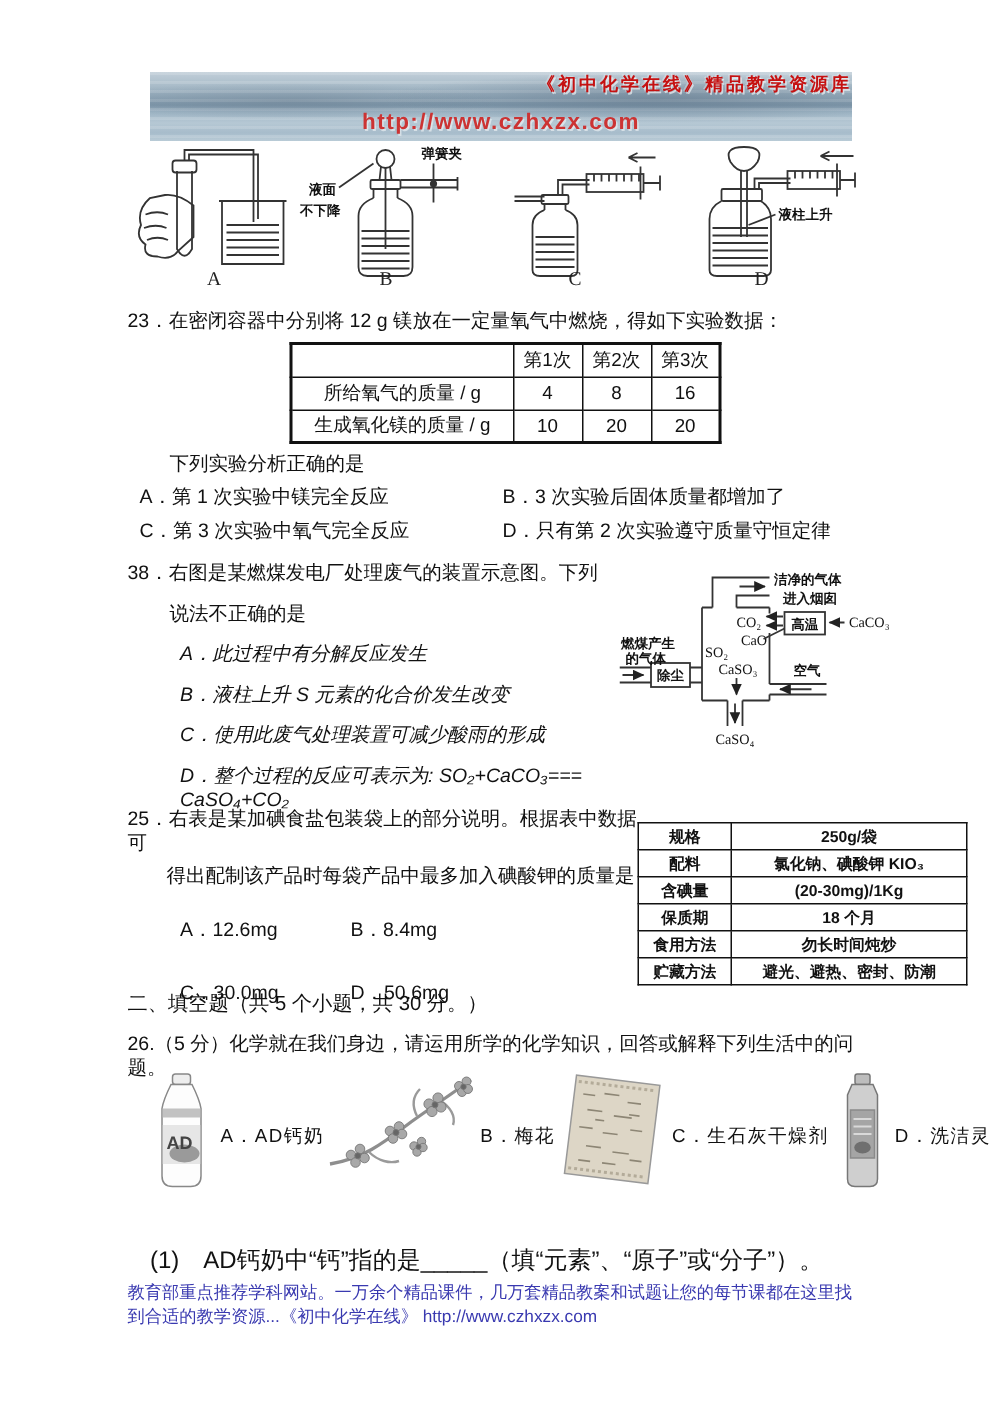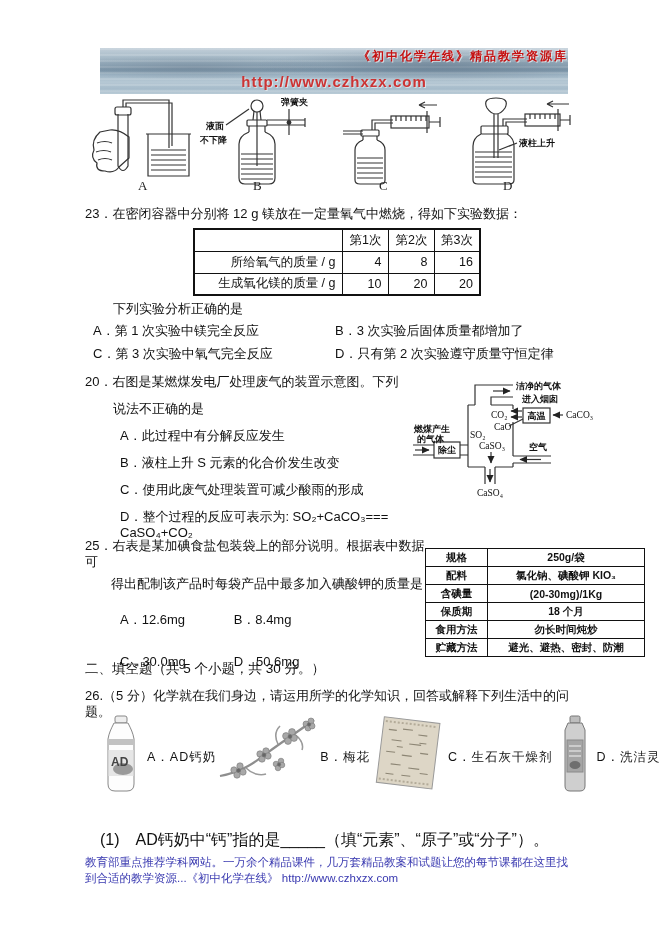--- a/index.html
+++ b/index.html
@@ -29,32 +29,32 @@
   .lineart { stroke:#333; stroke-width:1.2; fill:none; }
   .glyph { font-family:"Liberation Serif","DejaVu Serif",serif; font-size:13px; fill:#222; }
   .note { font-size:9px; font-weight:bold; fill:#111; }
 
   
   .txt { font-size:13px; line-height:16px; }
 
   
   .q23 { position:absolute; left:85px; top:206px; width:497px; }
   .q23 table { border-collapse:collapse; border:2px solid #111; margin:6px 0 0 108px; }
-  .q23 td, .q23 th { border:1px solid #111; text-align:right; font-size:12.5px; font-weight:normal;
+  .q23 td, .q23 th { border:1px solid #111; text-align:center; font-size:12.5px; font-weight:normal;
     height:22px; padding:0 6px;margin-left:48px; }
   .q23 .lblcol { width:148px; }
   .q23 .valcol { width:46px; }
   .q23-prompt { margin:5px 0 0 28px; }
   .q23-opts { display:grid; grid-template-columns:242px auto; row-gap:7px; margin:6px 0 0 8px; }
 
   
   .q24 { position:absolute; left:85px; top:374px; width:350px; }
   .q24 .line { margin-bottom:11px; }
   .q24 .ind1 { margin-left:28px; }
-  .q24 .ind2 { margin-left:35px; }
+  .q24 .ind2 { margin-left:35px;font-style:italic; }
   .q24-diagram { position:absolute; left:413px; top:372px; }
   .dia-note { font-size:9px; font-weight:bold; fill:#111; }
   .dia-f { font-size:9.5px; fill:#111; font-family:"Liberation Serif","DejaVu Serif",serif; }
 
   
   .q25 { position:absolute; left:85px; top:538px; width:345px; }
   .q25 .ind1 { margin-left:26px; }
   .q25-optrow { margin:20px 0 0 35px; }
   .q25-optrow .opt { display:inline-block; width:110px; }
   .q25-table { position:absolute; left:425px; top:548px; }
@@ -176,21 +176,21 @@
     <div class="txt q23-prompt">下列实验分析正确的是</div>
     <div class="q23-opts txt">
       <div>A．第 1 次实验中镁完全反应</div>
       <div>B．3 次实验后固体质量都增加了</div>
       <div>C．第 3 次实验中氧气完全反应</div>
       <div>D．只有第 2 次实验遵守质量守恒定律</div>
     </div>
   </div>
 
   <div class="q24 txt">
-    <div class="line">20．右图是某燃煤发电厂处理废气的装置示意图。下列</div>
+    <div class="line">38．右图是某燃煤发电厂处理废气的装置示意图。下列</div>
     <div class="line ind1">说法不正确的是</div>
     <div class="line ind2">A．此过程中有分解反应发生</div>
     <div class="line ind2">B．液柱上升 S 元素的化合价发生改变</div>
     <div class="line ind2">C．使用此废气处理装置可减少酸雨的形成</div>
     <div class="line ind2">D．整个过程的反应可表示为: SO₂+CaCO₃=== CaSO₄+CO₂</div>
   </div>
 
   <div class="q24-diagram">
     <svg width="248" height="135" viewBox="0 0 248 135">
       <defs>

